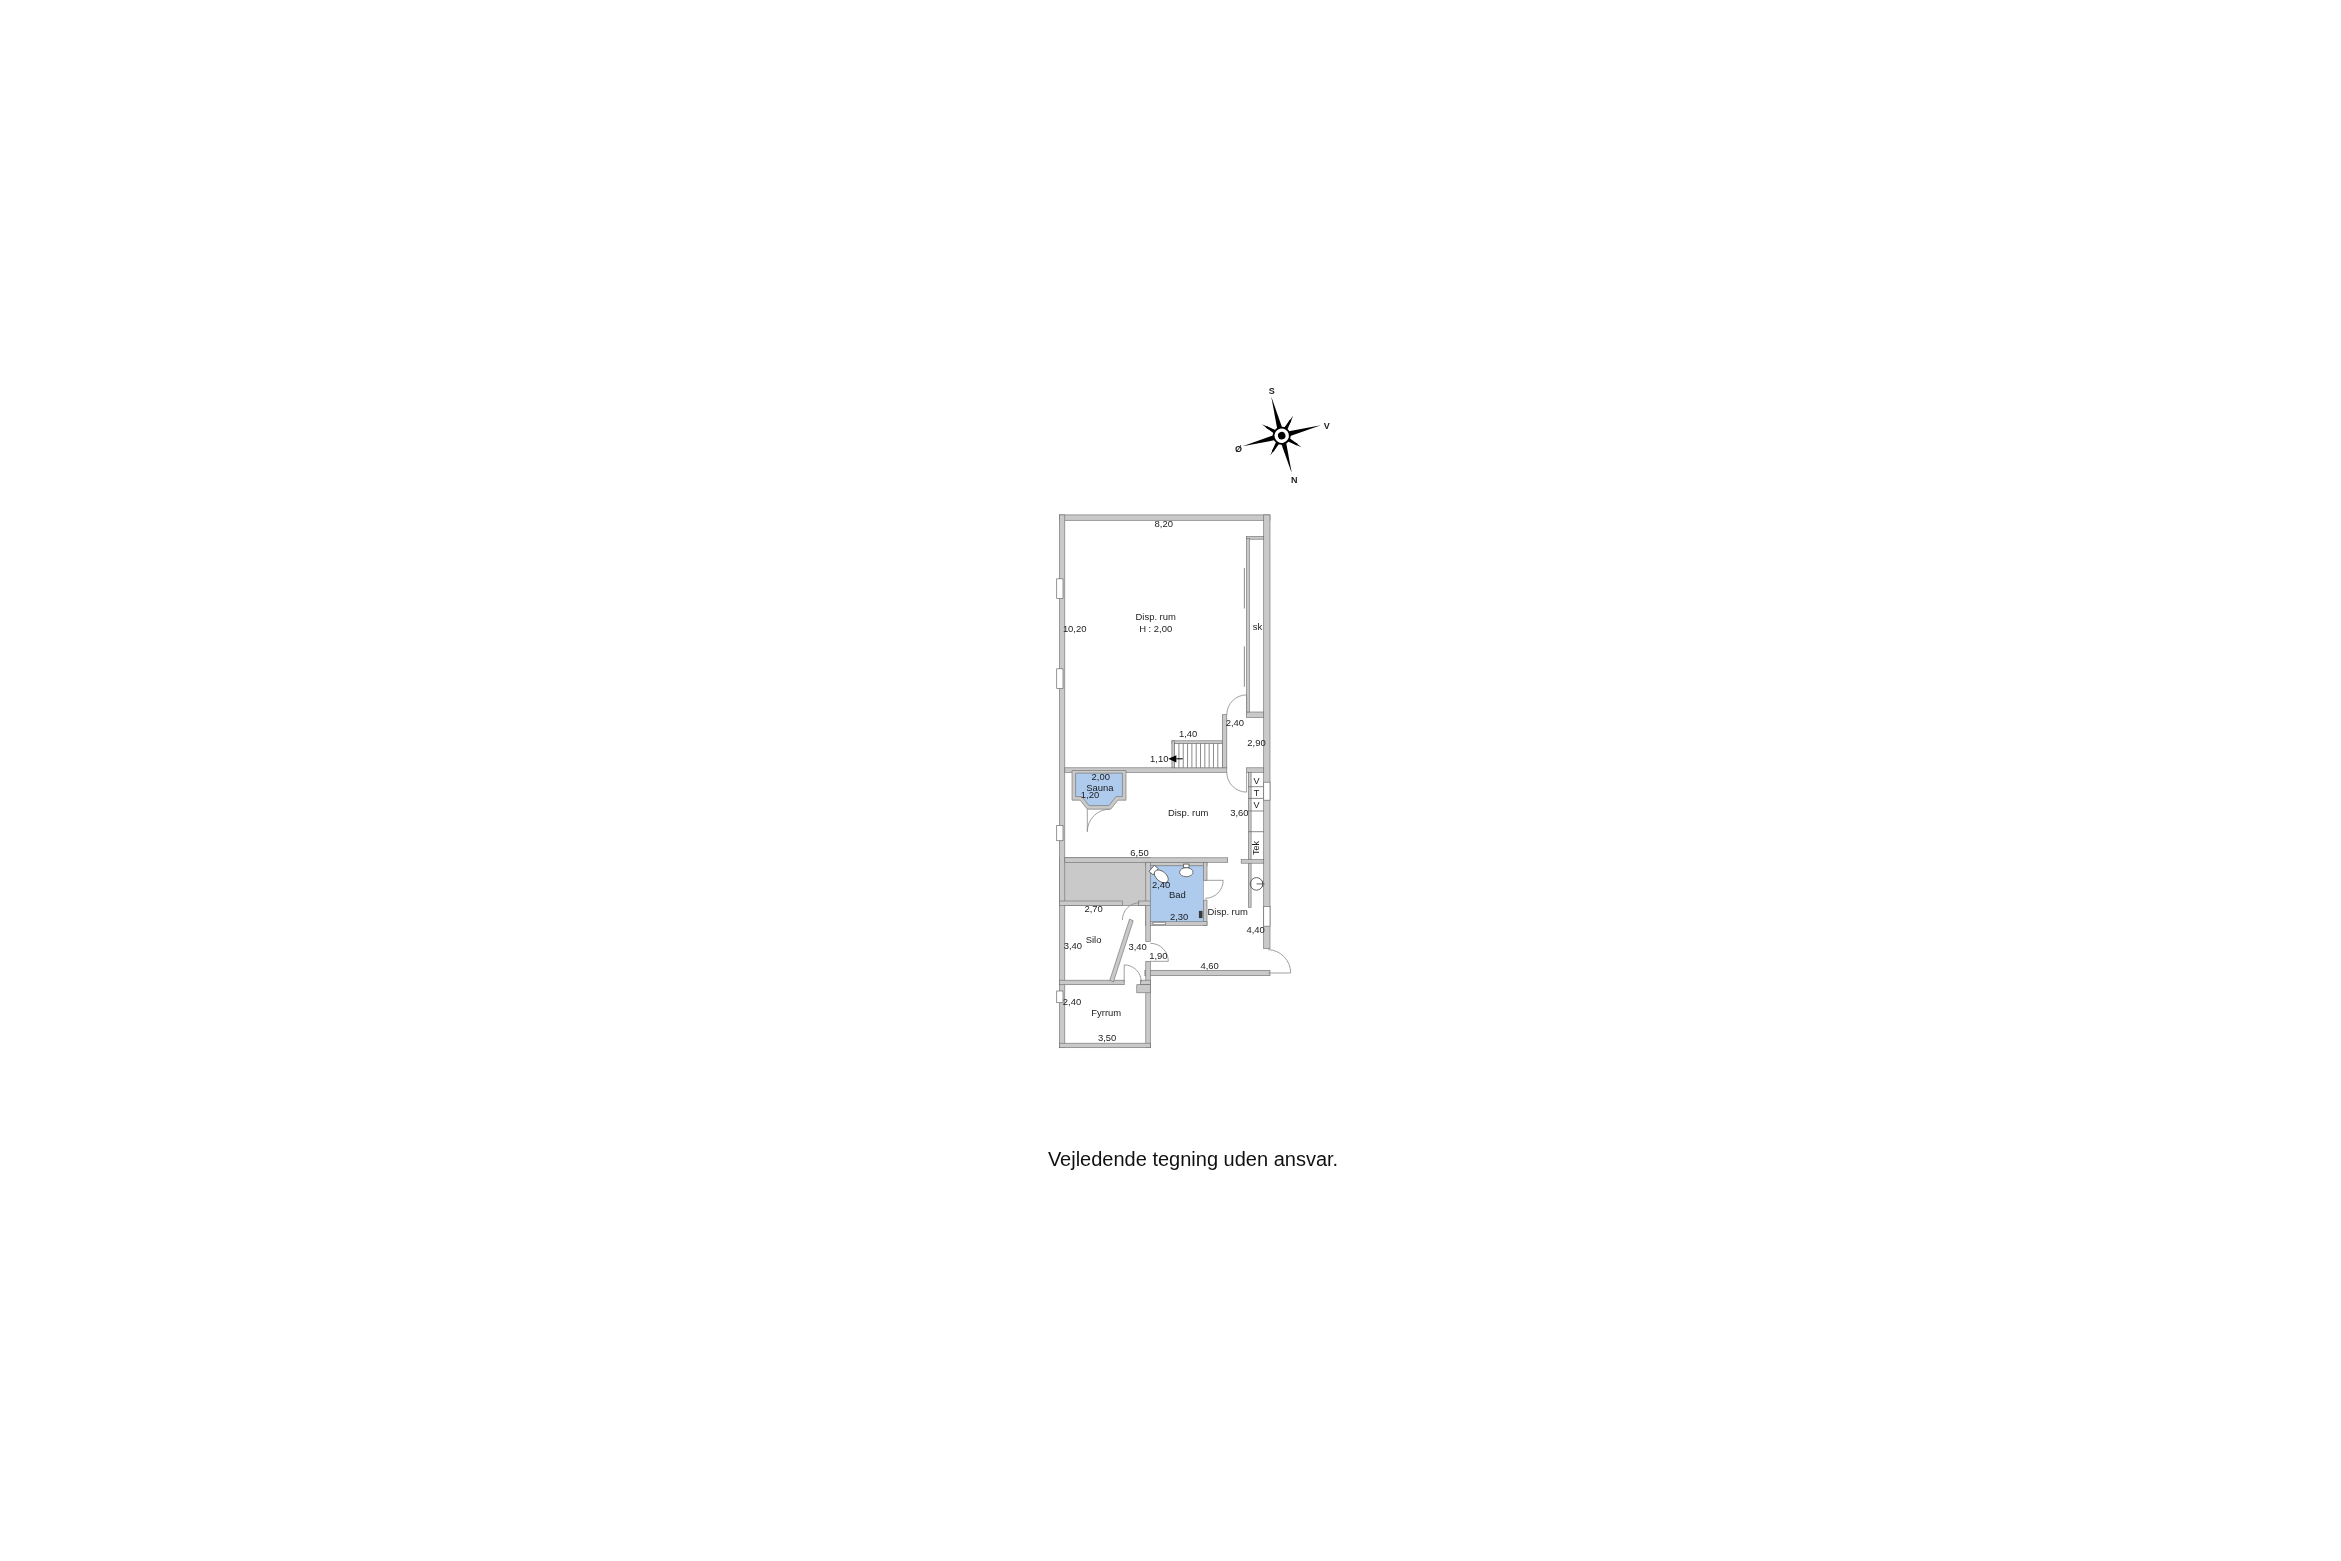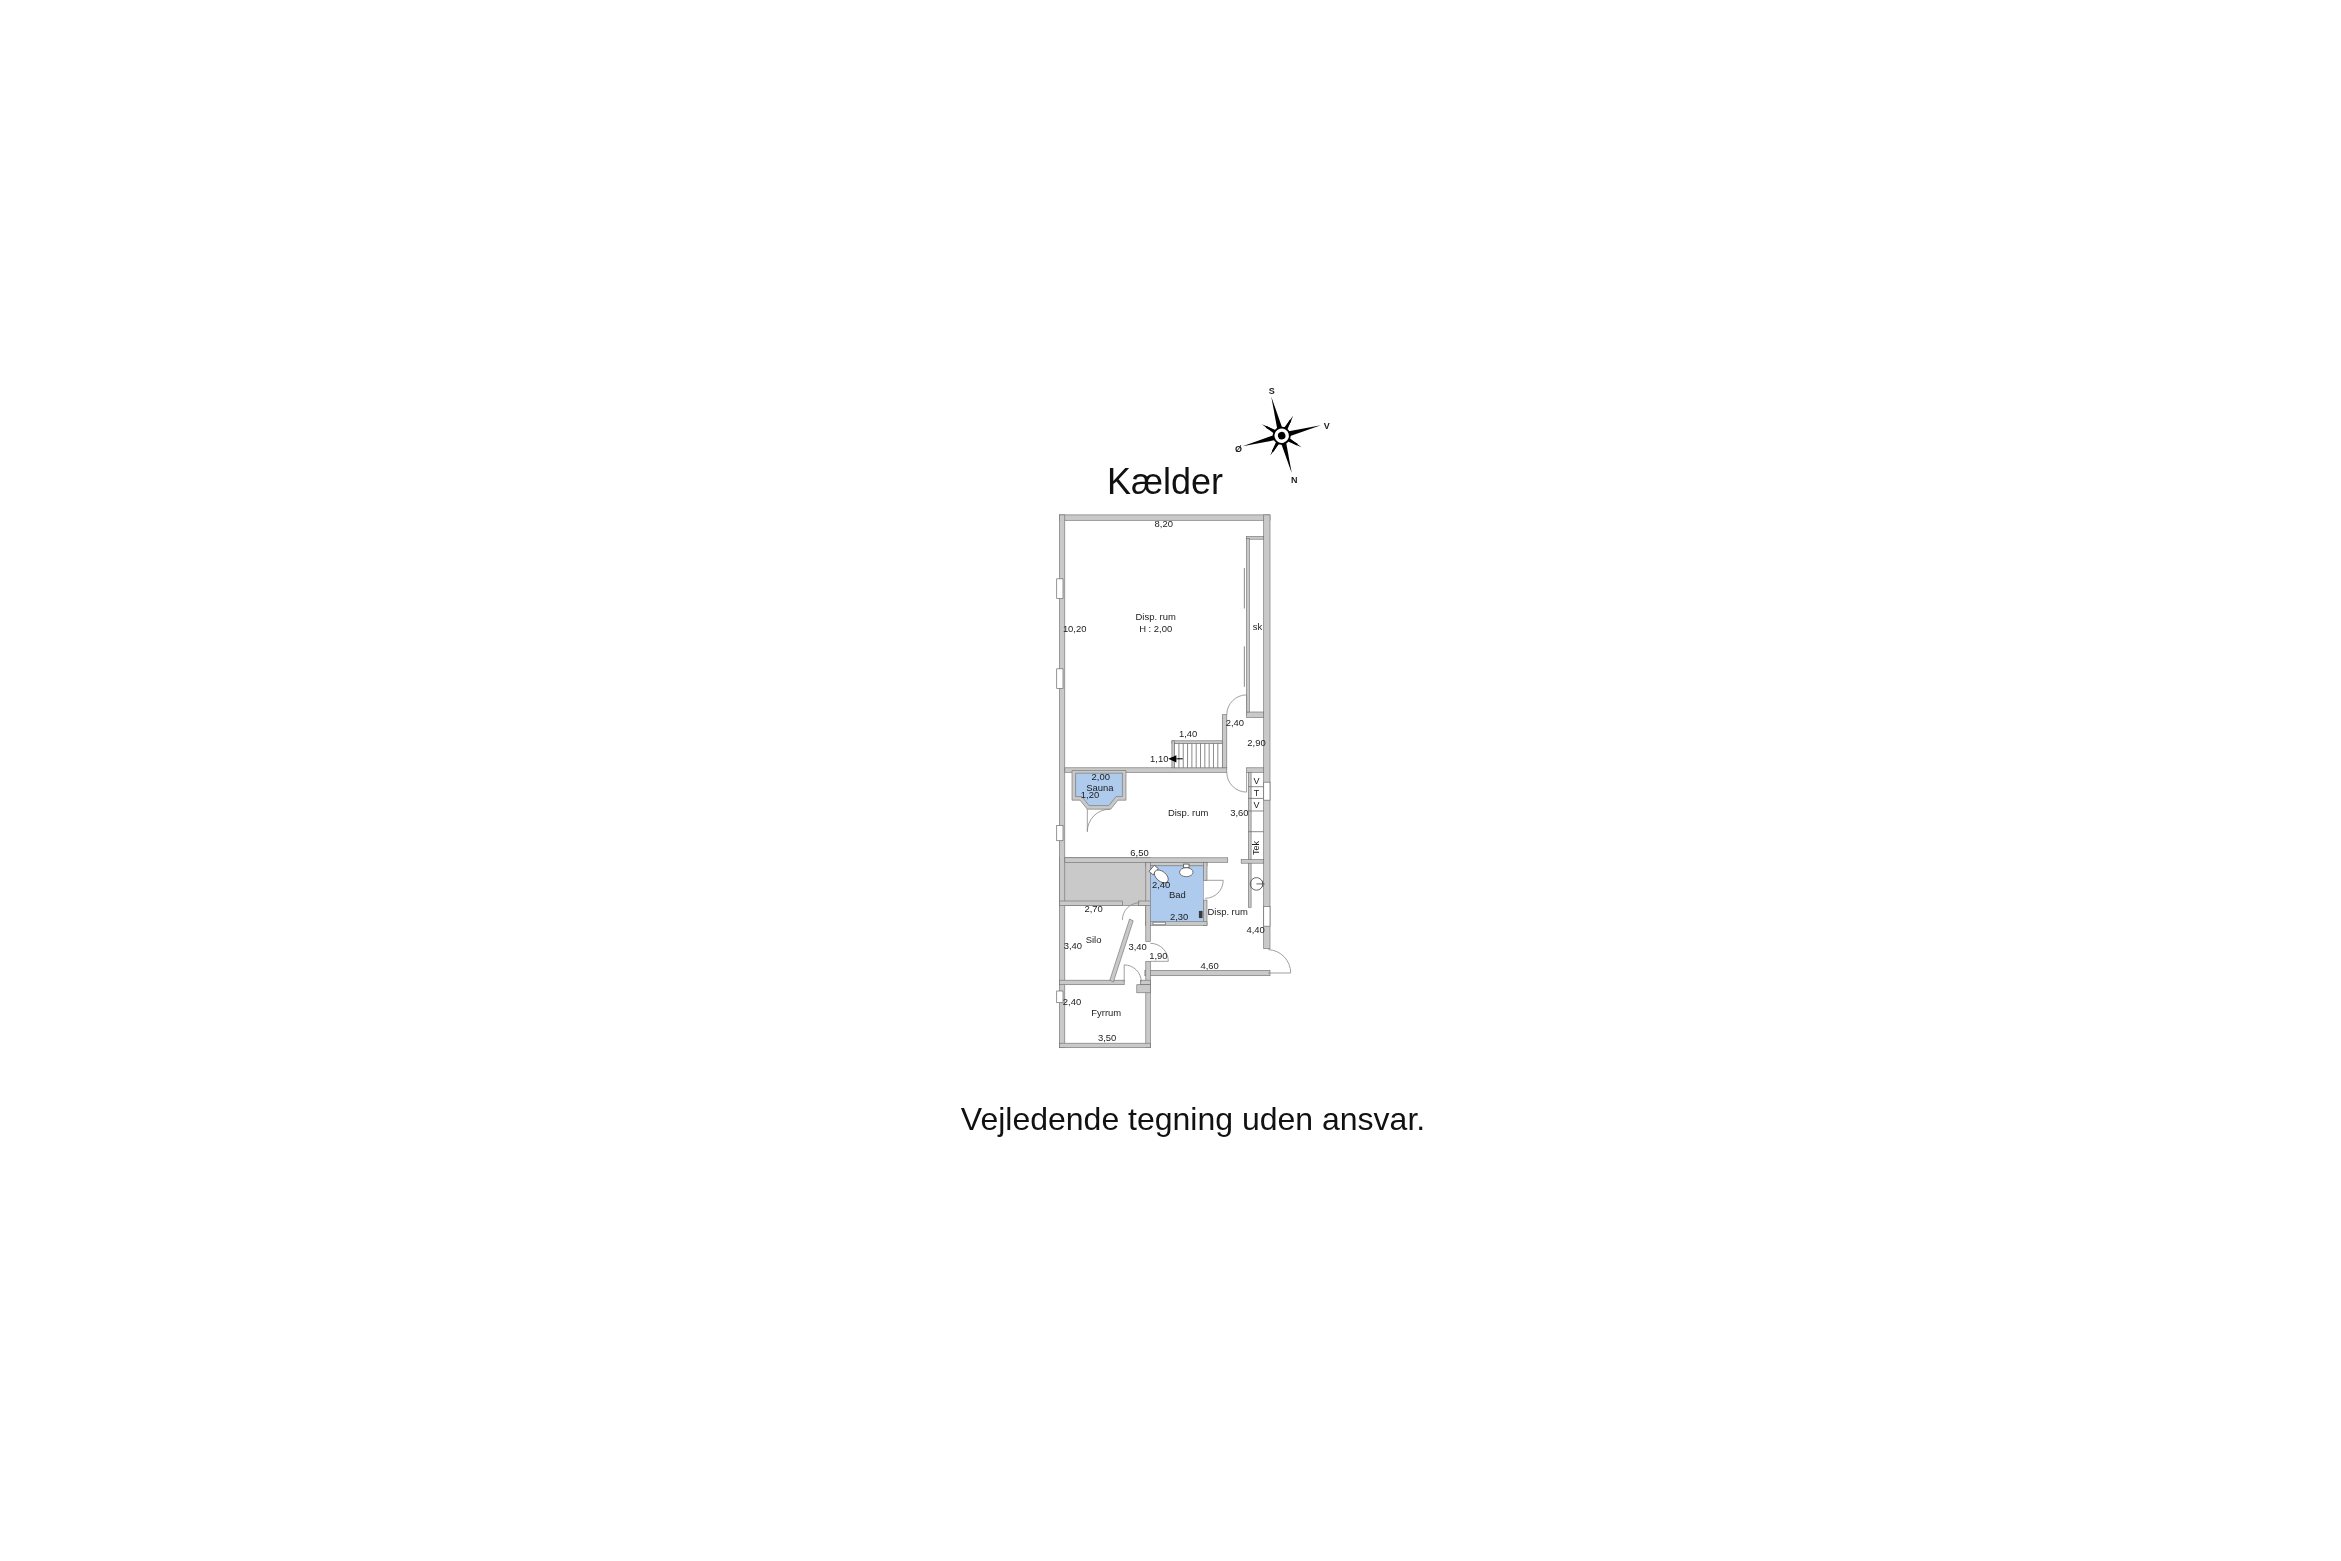--- a/index.html
+++ b/index.html
@@ -1,35 +1,34 @@
 <!DOCTYPE html>
 <html style="font-size:14.4px"><head>
 <meta charset="utf-8">
 <style>
   html,body{margin:0;padding:0;background:#ffffff;}
   #canvas{position:relative;width:2342px;height:1561px;background:#ffffff;overflow:hidden;
           font-family:"Liberation Sans",sans-serif;color:#1a1a1a;}
   .title{position:absolute;left:985px;top:461px;width:360px;text-align:center;
          font-size:36px;color:#111;}
-  .disclaimer{position:absolute;left:923px;top:1101px;width:540px;text-align:center;
-         font-size:32px;color:#111;}
+  .disclaimer{position:absolute;left:923px;top:1148px;width:540px;text-align:center;
+         font-size:20px;color:#111;}
   svg text{font-family:"Liberation Sans",sans-serif;font-size:10.5px;fill:#1c1c1c;}
   svg text.sm{font-size:10px;}
   .wall{fill:#c9c9c9;stroke:#6f6f6f;stroke-width:0.7;}
   .thin{stroke:#6f6f6f;stroke-width:0.9;fill:none;}
   .arc{stroke:#8a8a8a;stroke-width:0.9;fill:none;}
   .win{fill:#ffffff;stroke:#6f6f6f;stroke-width:0.8;}
   .fix{fill:#ffffff;stroke:#555;stroke-width:0.9;}
 </style>
 </head>
 <body>
 
 <div id="canvas">
 
-  <div class="title">Kælder</div>
 
   <svg style="position:absolute;left:1036px;top:383px;" width="297" height="703" viewBox="1150 425 330 780" xmlns="http://www.w3.org/2000/svg">
 
     <g>
       <g transform="rotate(-15 1423 483)">
         <path d="M1409,469 L1437,497 M1409,497 L1437,469" stroke="#000" stroke-width="2.2"></path>
         <path d="M1405,465 L1423,479 L1441,465 L1427,483 L1441,501 L1423,487 L1405,501 L1419,483 Z" fill="#000"></path>
         <path d="M1419.5,483 L1423,438 L1426.5,483 Z" fill="#000"></path>
         <path d="M1419.5,483 L1423,526 L1426.5,483 Z" fill="#000"></path>
         <path d="M1423,479.5 L1468,483 L1423,486.5 Z" fill="#000"></path>

